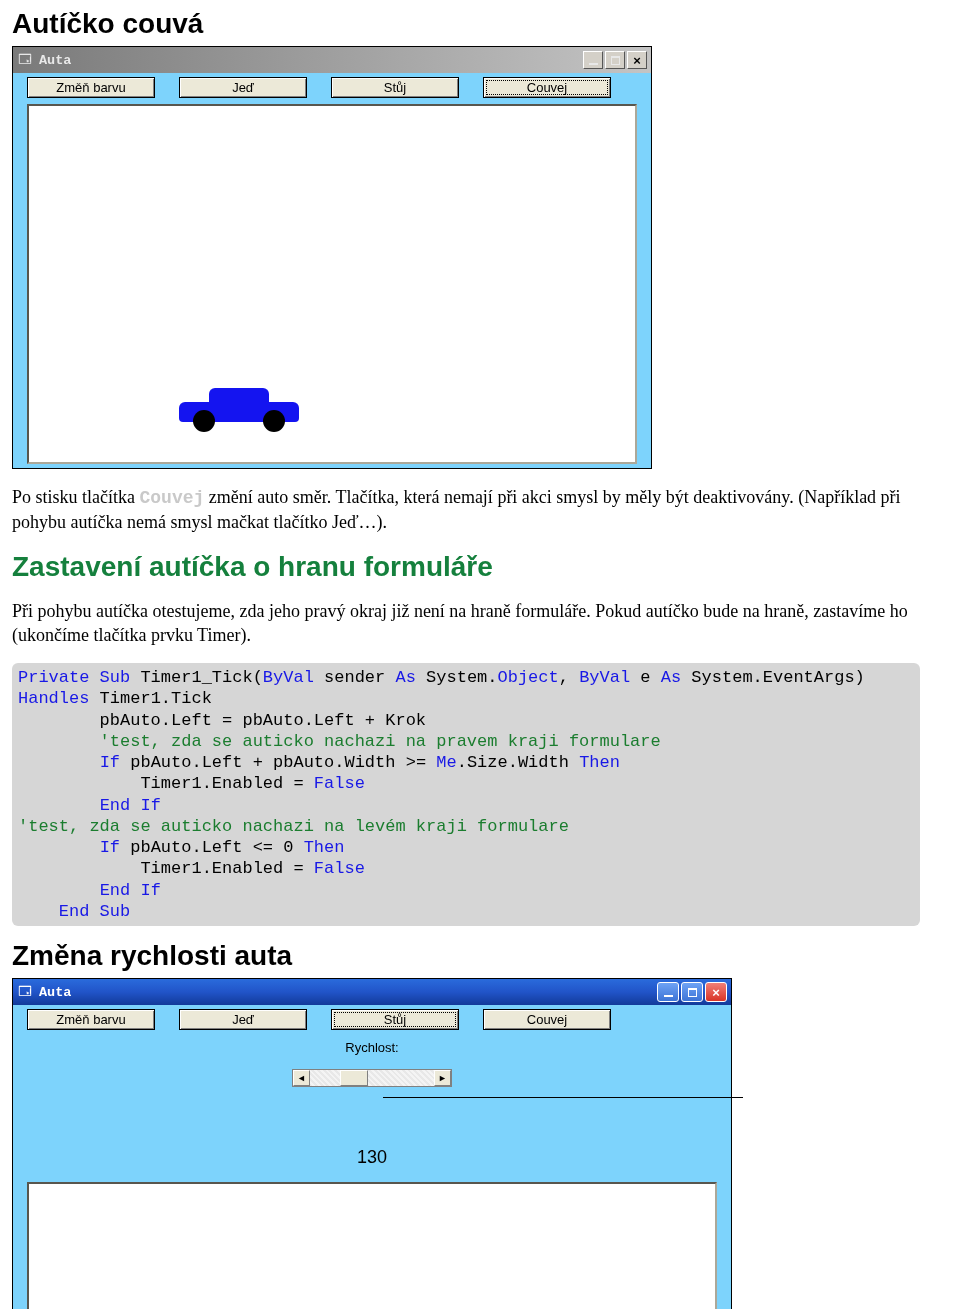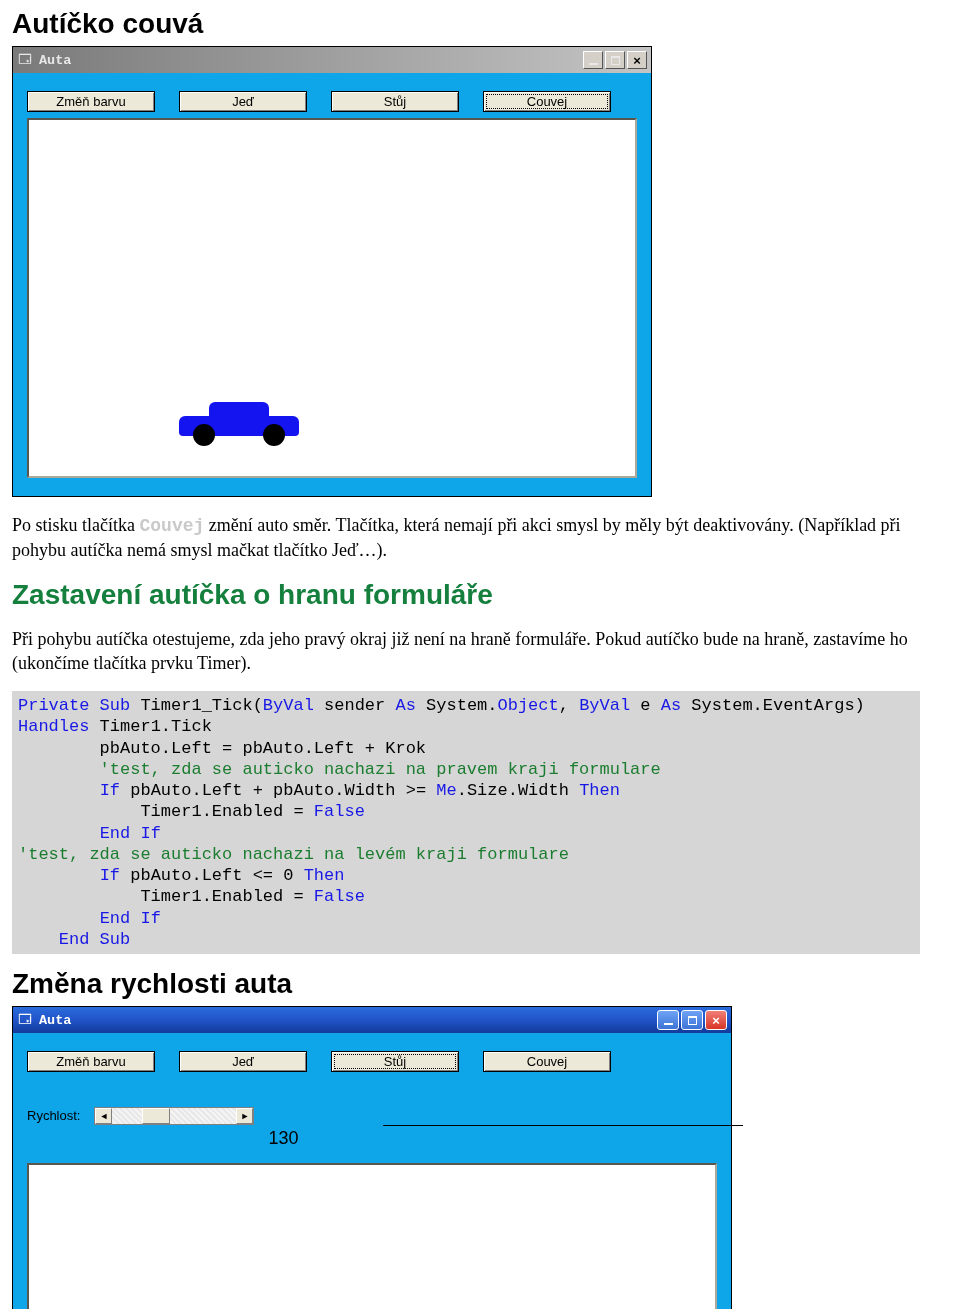--- a/index.html
+++ b/index.html
@@ -75,22 +75,22 @@
   .tb-btn-xp.close { background: linear-gradient(#f08078,#d93426); color:#fff; font-weight:bold; }
 
   
   .i-min { width: 9px; height: 2px; background: currentColor; margin-top: 8px; }
   .i-max {
     width: 9px; height: 9px; border: 1px solid currentColor; border-top-width: 2px;
   }
   .i-x { font-size: 13px; line-height: 1; }
 
   .client {
-    background: #0ea5e9;
-    padding: 18px 14px;
+    background: #7dd3fc;
+    padding: 4px 14px;
   }
   .btn-row { display: flex; gap: 24px; margin-bottom: 4px; }
   .classic-btn {
     font-family: "MS Sans Serif", Tahoma, Arial, sans-serif;
     font-size: 13px;
     background: #ece9d8;
     border: 1px solid #000;
     box-shadow: inset 1px 1px 0 #fff, inset -1px -1px 0 #808080;
     padding: 2px 0;
     width: 128px;
@@ -138,30 +138,32 @@
 
   
   .code {
     font-family: "Courier New", monospace;
     font-size: 17px;
     background: #d6d6d6;
     padding: 4px 6px;
     white-space: pre;
     line-height: 1.25;
     margin: 6px 0 14px 0;
+    border-radius: 6px;
   }
   .kw  { color: #1818e6; }            
   .com { color: #1b7d2f; }            
 
   
   .speed-row {
     display: flex; align-items: center; gap: 14px;
     font-family: "MS Sans Serif", Tahoma, Arial, sans-serif;
     font-size: 13px;
     margin-top: 10px;
+    flex-direction: column;
   }
   .scrollbar {
     display: flex; align-items: center;
     height: 18px; width: 160px;
     background: #ece9d8;
     border: 1px solid #808080;
   }
   .sb-btn {
     width: 17px; height: 16px;
     background: #ece9d8;

